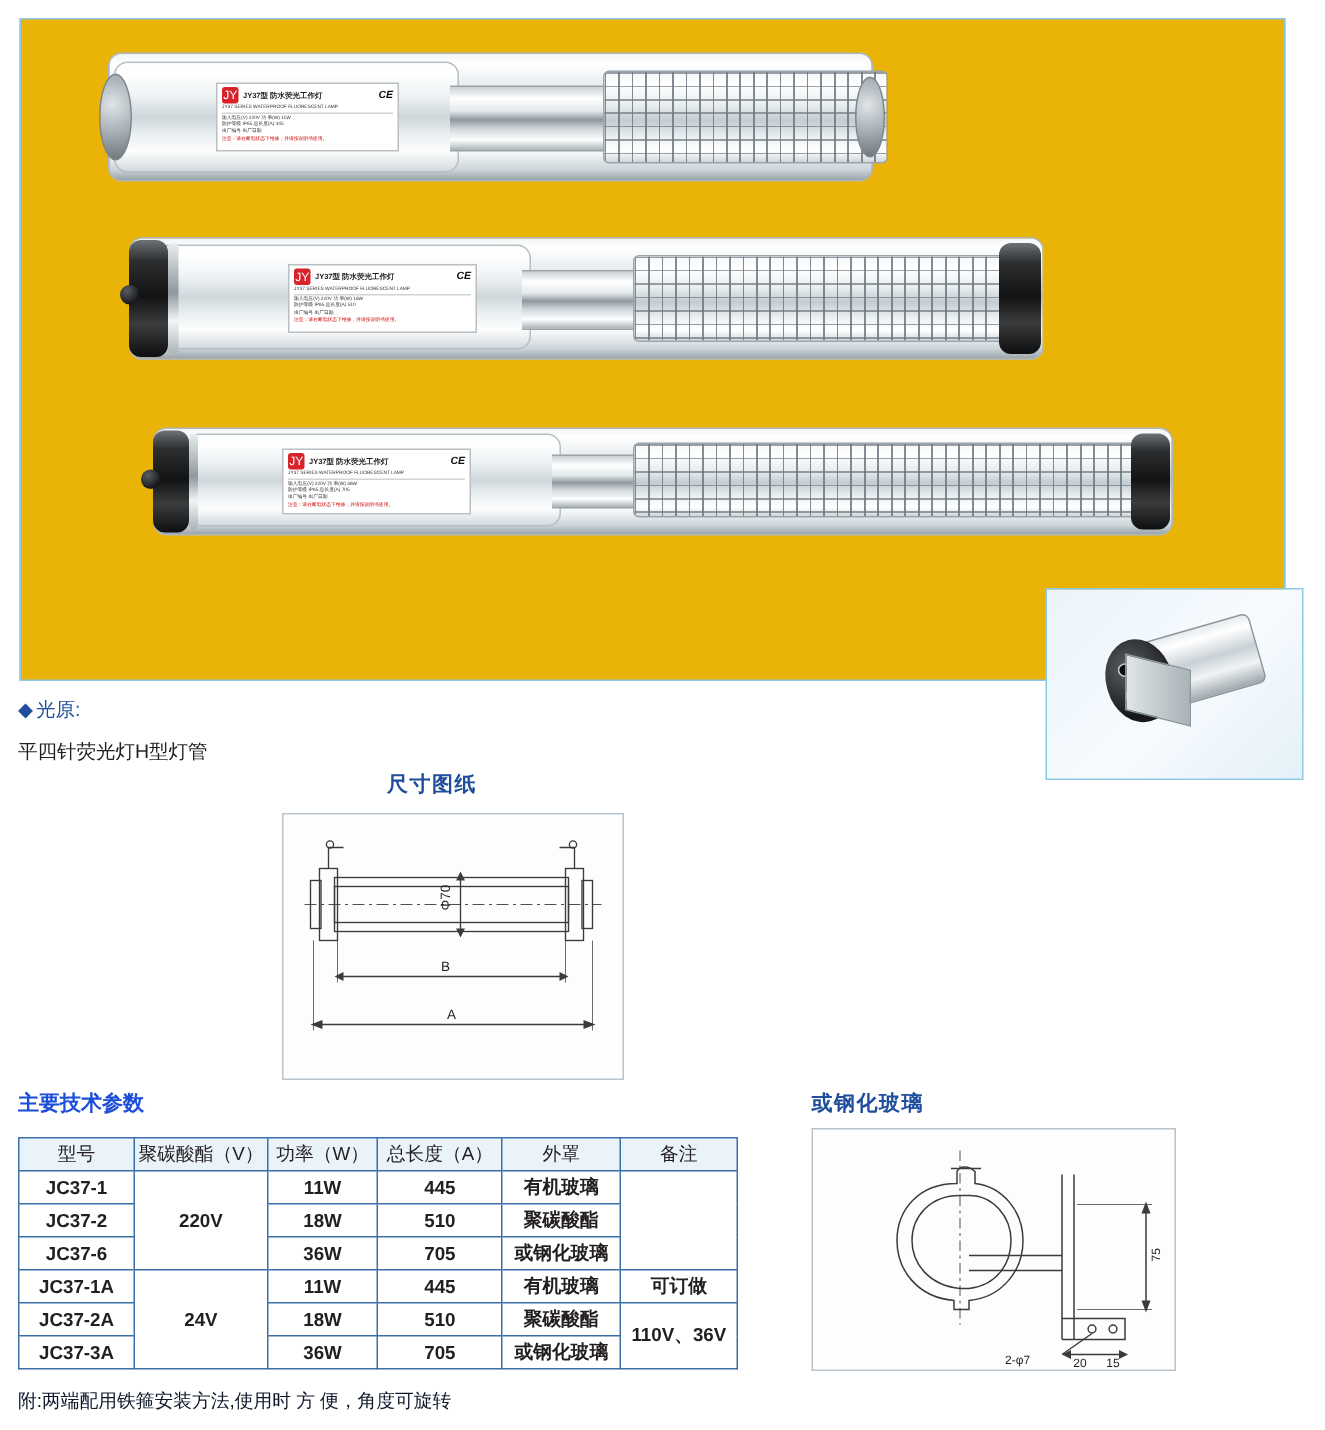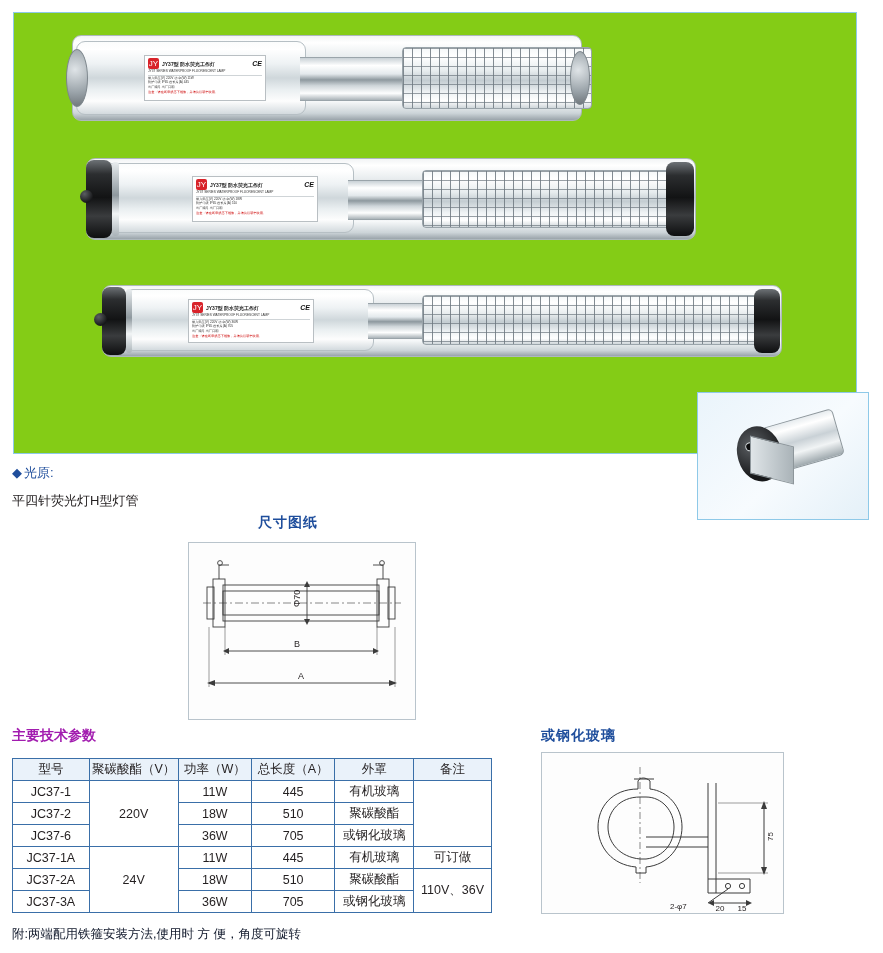--- a/index.html
+++ b/index.html
@@ -17,21 +17,21 @@
   }
 
   
   .photo-panel {
     position: absolute;
     left: 13px;
     top: 12px;
     width: 844px;
     height: 442px;
     border: 1px solid #8ec9e8;
-    background: #84cc16;
+    background: #eab308;
     box-sizing: border-box;
   }
   .lamp {
     position: absolute;
   }
   .lamp .body {
     position: absolute;
     left: 0; top: 0; right: 0; bottom: 0;
     border-radius: 9px;
     background: linear-gradient(to bottom,
@@ -241,38 +241,38 @@
     box-sizing: border-box;
   }
 
   
   .spec-title {
     position: absolute;
     left: 12px;
     top: 727px;
     font-size: 14px;
     font-weight: bold;
-    color: #a21caf;
+    color: #1d4ed8;
   }
   table.spec {
     position: absolute;
     left: 12px;
     top: 758px;
     width: 480px;
     border-collapse: collapse;
     font-size: 12.5px;
     color: #231f20;
     background: #fff;
   }
   table.spec th, table.spec td {
     border: 1px solid #3a6fa8;
     text-align: center;
     height: 21px;
     padding: 0 2px;
-    font-weight: normal;
+    font-weight: bold;
     white-space: nowrap;
   }
   table.spec thead th {
     background: #eaf2fa;
     font-weight: normal;
     margin-left: 30px;
   }
   .note {
     position: absolute;
     left: 12px;

